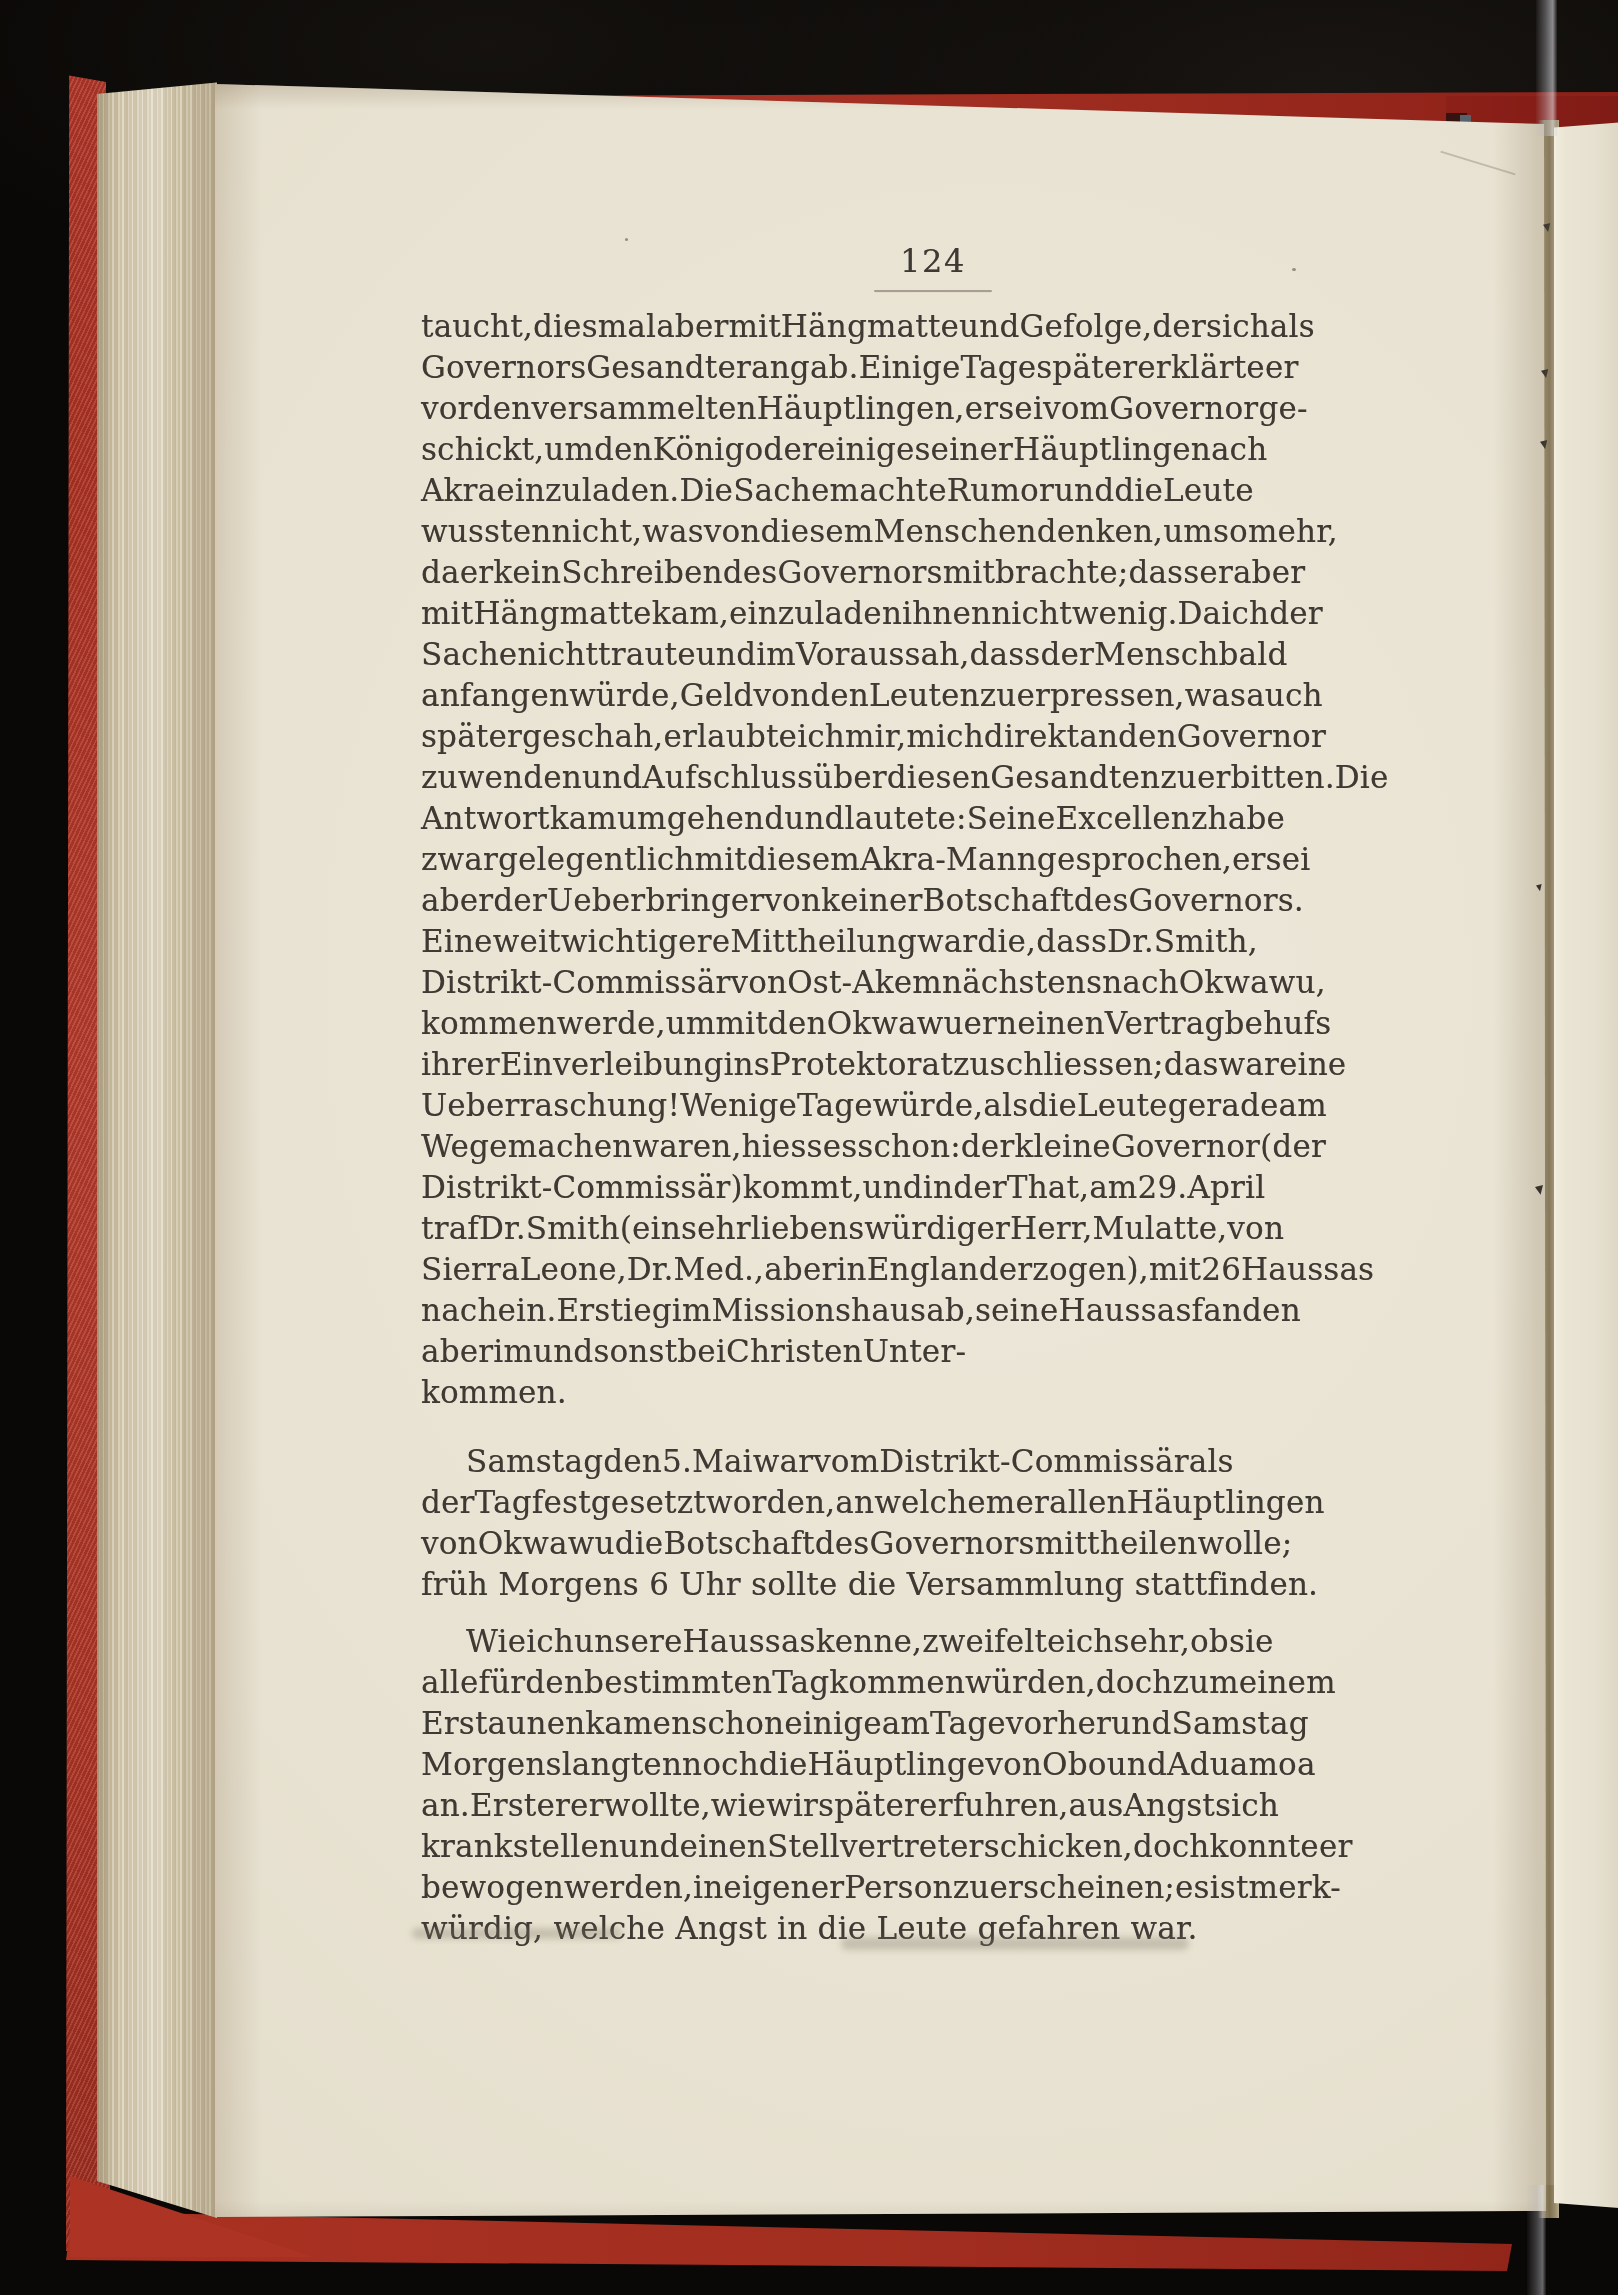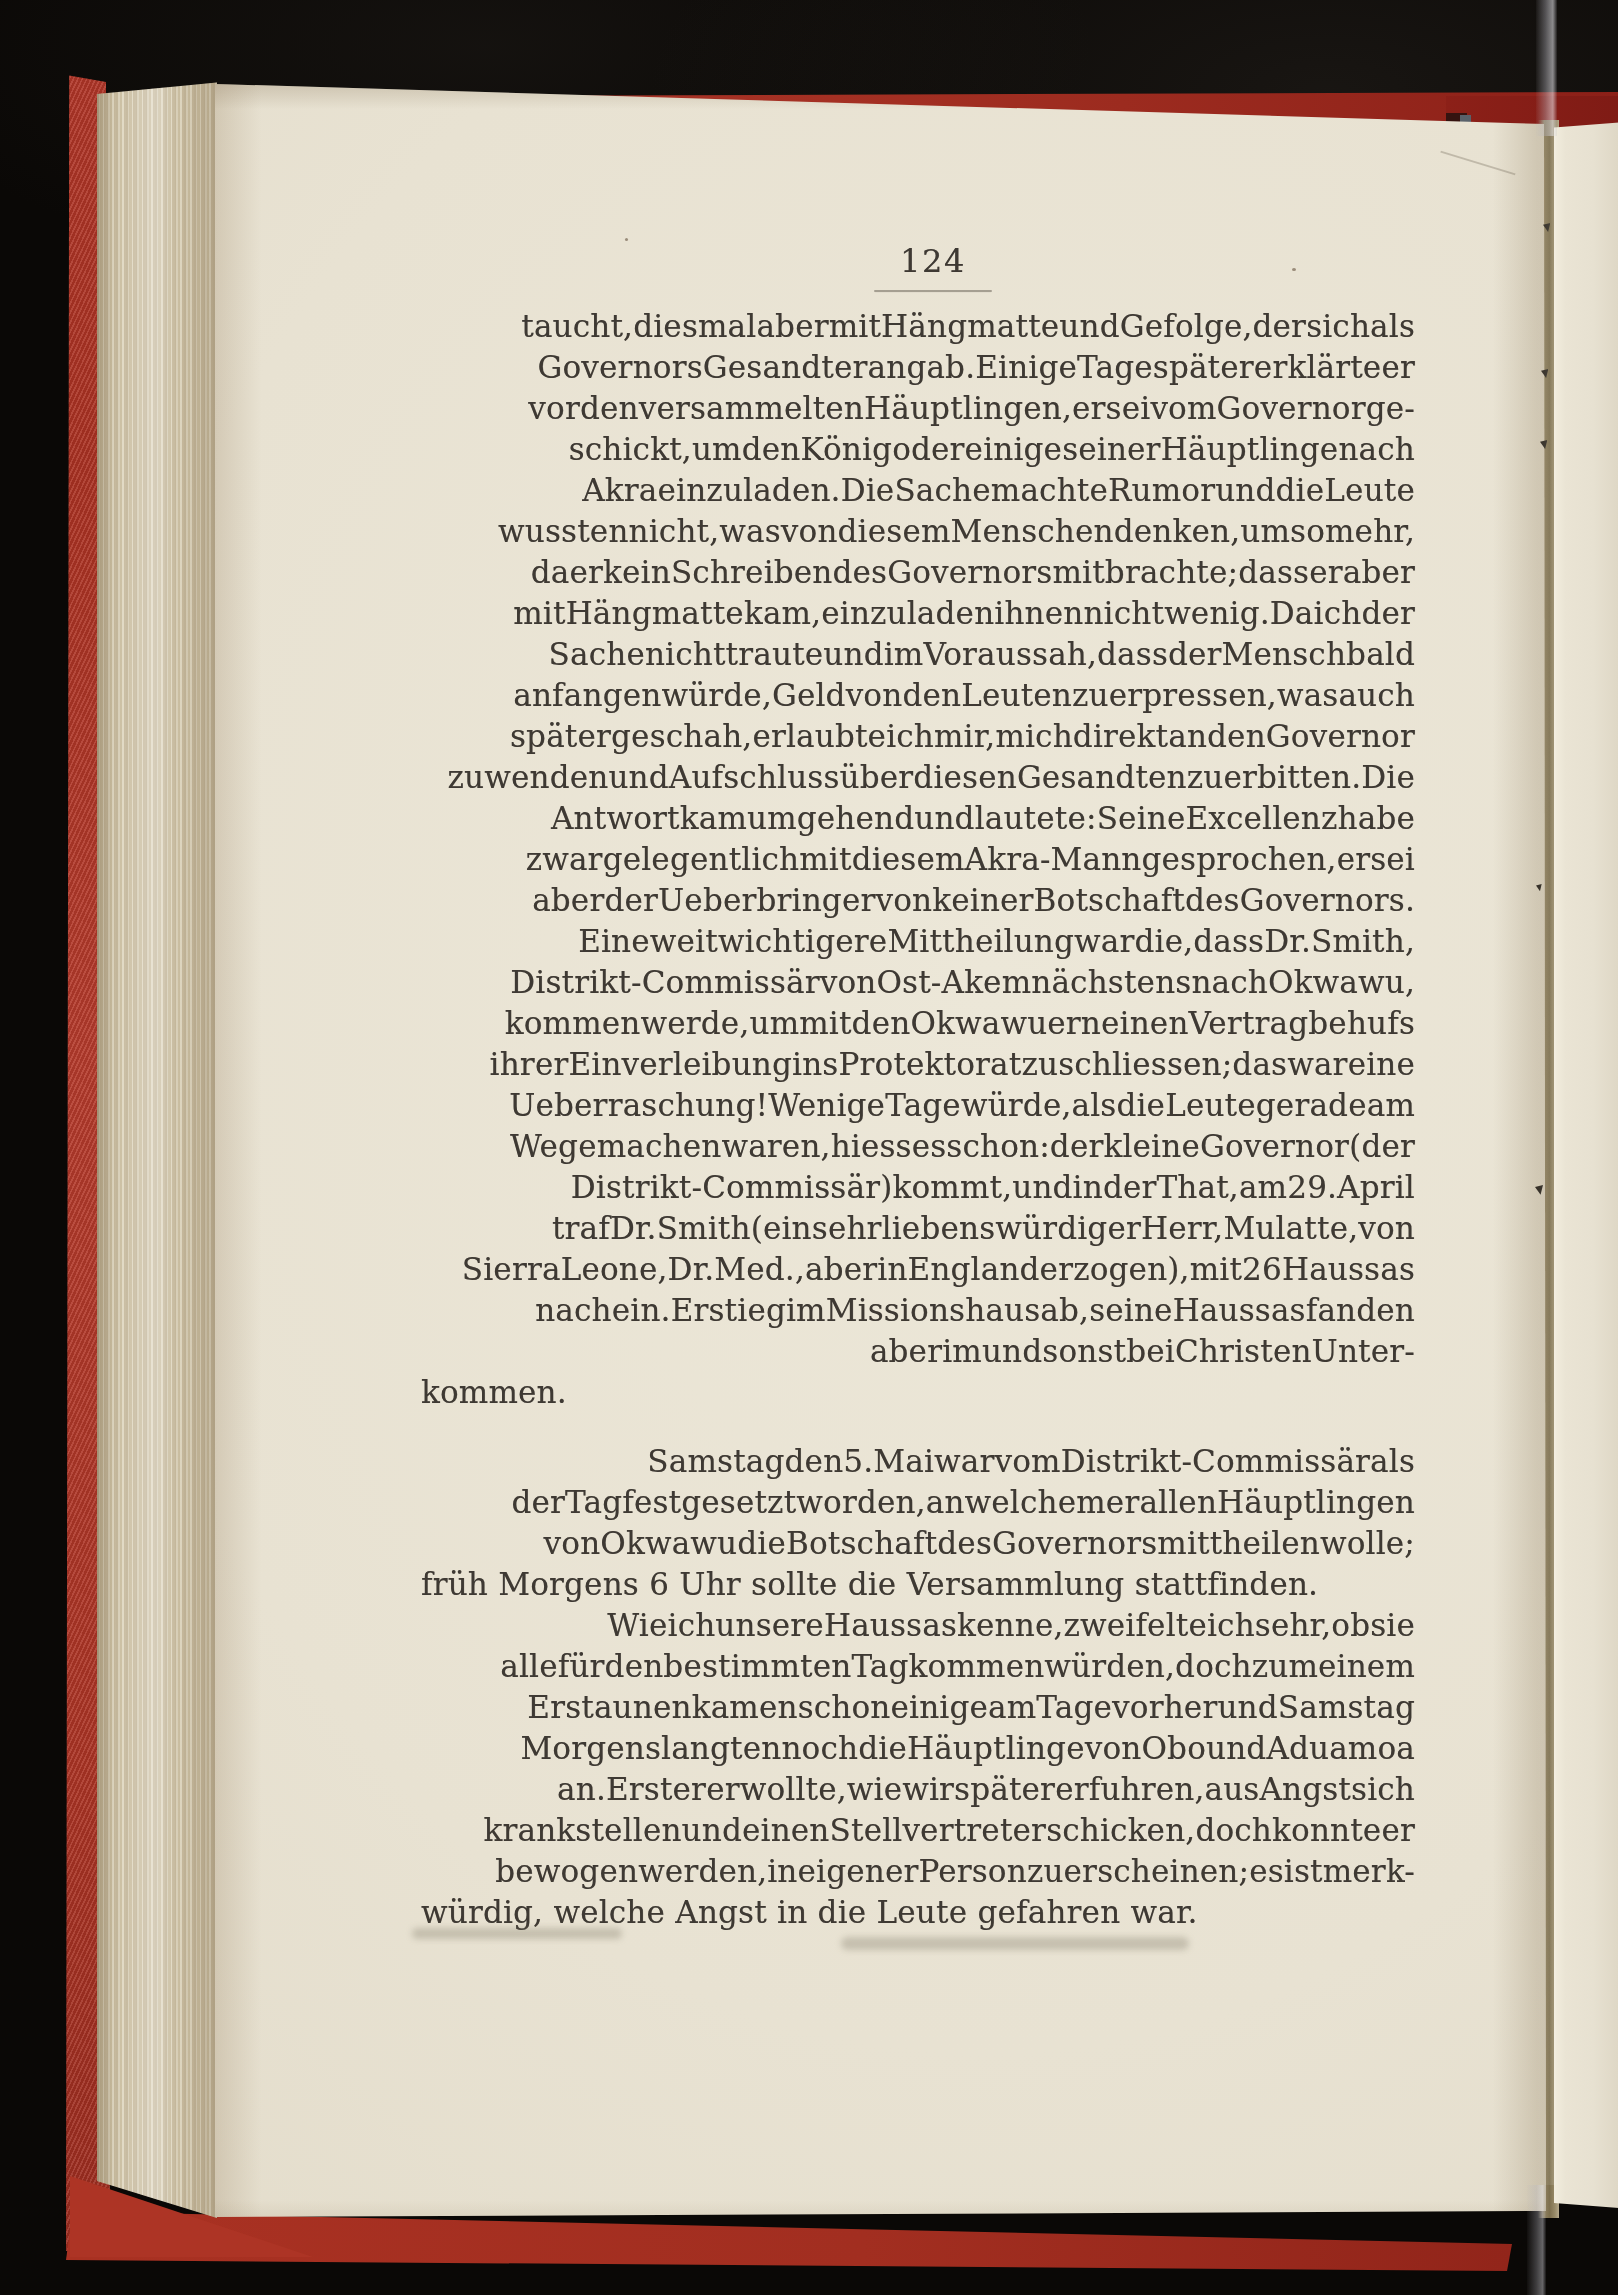--- a/index.html
+++ b/index.html
@@ -112,23 +112,23 @@
   }
 
   
   .text-block{
     left:206px;top:227px;width:994px;
     color:var(--ink);font-size:31px;letter-spacing:0.2px;
     text-shadow:0.2px 0.3px 0.5px rgba(62,57,51,0.45);
   }
   .paragraph{margin:0;}
   .paragraph:nth-child(2){margin-top:27.5px;}
-  .paragraph:nth-child(3){margin-top:0;}
+  .paragraph:nth-child(3){margin-top:16px;}
   .line{
-    display:flex;justify-content:flex-end;
+    display:flex;justify-content:flex-start;
     height:41px;line-height:41px;white-space:nowrap;
   }
   .line.indent{padding-left:45px;}
   .line.last{justify-content:flex-start;gap:0.33em;text-align:center;}
   .w{display:inline-block;}
 
   
   .show-through{
     background:rgba(125,118,100,0.32);filter:blur(3.2px);border-radius:6.5px;
   }

